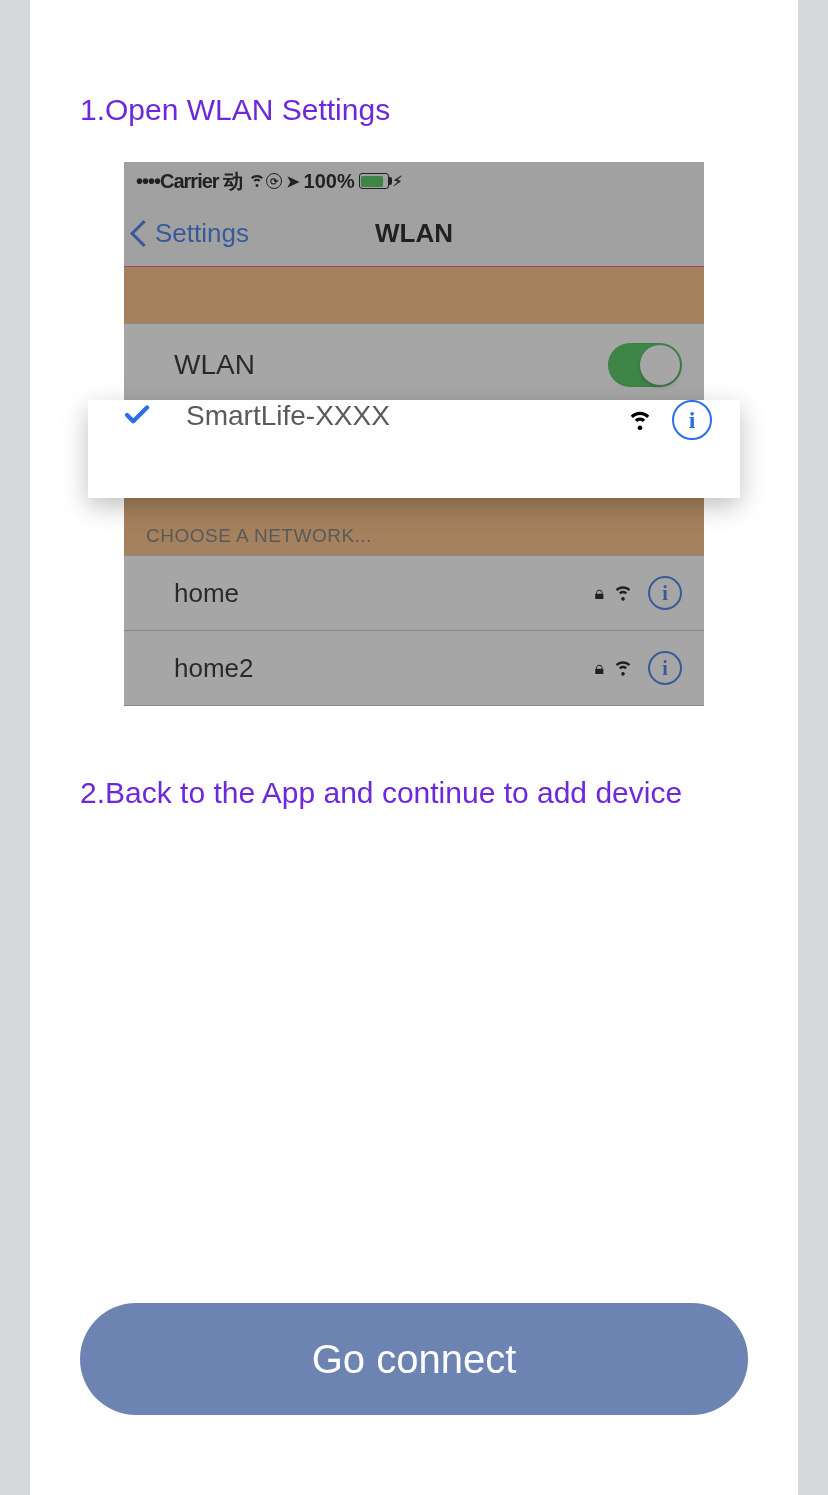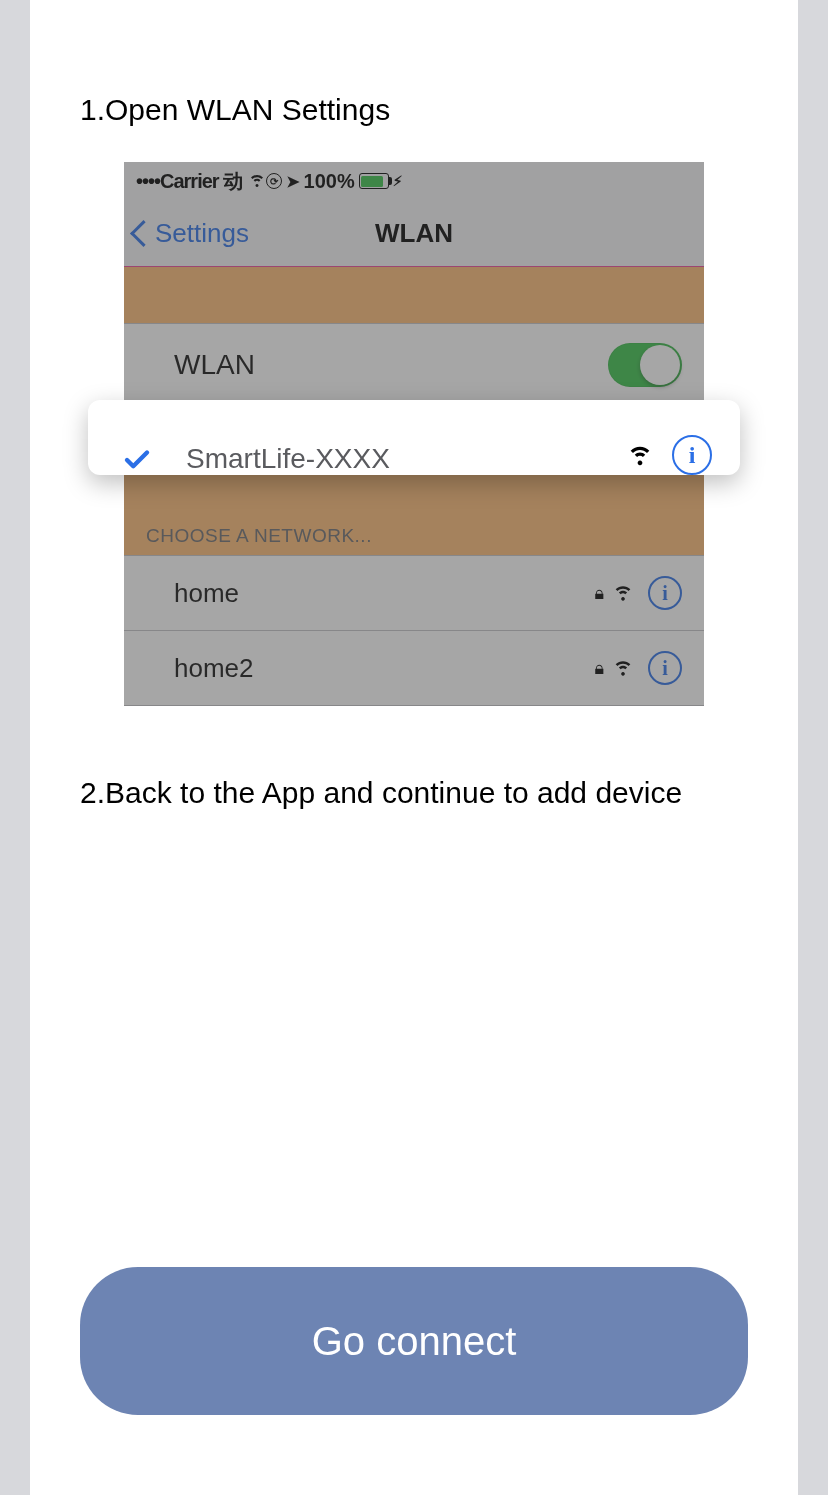--- a/index.html
+++ b/index.html
@@ -21,21 +21,21 @@
   .title{
     font-size:52px;
     font-weight:800;
     color:#2b2e3a;
     line-height:1.28;
     padding:0 50px;
     letter-spacing:0;
   }
   .step{
     font-size:30px;
-    color:#000000;
+    color:#6d28d9;
     padding:0 50px;
     margin-top:38px;
   }
   .step2{
     margin-top:70px;
   }
 
   
   .mock{
     margin:35px auto 0 auto;
@@ -109,27 +109,27 @@
   }
   .toggle i{
     position:absolute;right:2px;top:2px;width:40px;height:40px;border-radius:50%;
     background:#fff;box-shadow:0 2px 4px rgba(0,0,0,.3);
   }
   
   .popout{
     position:absolute;
     left:-36px;right:-36px;
     top:238px;
-    height:75px;
+    height:98px;
     background:#fff;
     box-shadow:0 8px 24px rgba(0,0,0,.25);
     z-index:5;
-    display:flex;align-items:flex-end;
+    display:flex;align-items:flex-start;
     padding:0 28px 0 28px;
-    border-radius:12px;
+    border-radius:0;
   }
   .check{
     width:42px;display:flex;align-items:center;justify-content:center;
   }
   .check svg{width:30px;height:30px;}
   .net-name{
     flex:1;
     font-size:28px;
     color:#5a5b5f;
     padding-left:28px;
@@ -161,21 +161,21 @@
   .info-sm{
     width:30px;height:30px;border:2px solid #2b6fe6;border-radius:50%;
     display:flex;align-items:center;justify-content:center;
     color:#2b6fe6;font-family:Georgia,serif;font-size:20px;font-weight:600;
   }
 
   
   .go-btn{
     position:absolute;
     left:50px;right:50px;bottom:80px;
-    height:148px;
+    height:112px;
     background:#6d84b3;
     border-radius:58px;
     border:none;
     color:#fff;
     font-size:40px;
     font-weight:400;
     cursor:pointer;
   }
 </style>
 </head>

